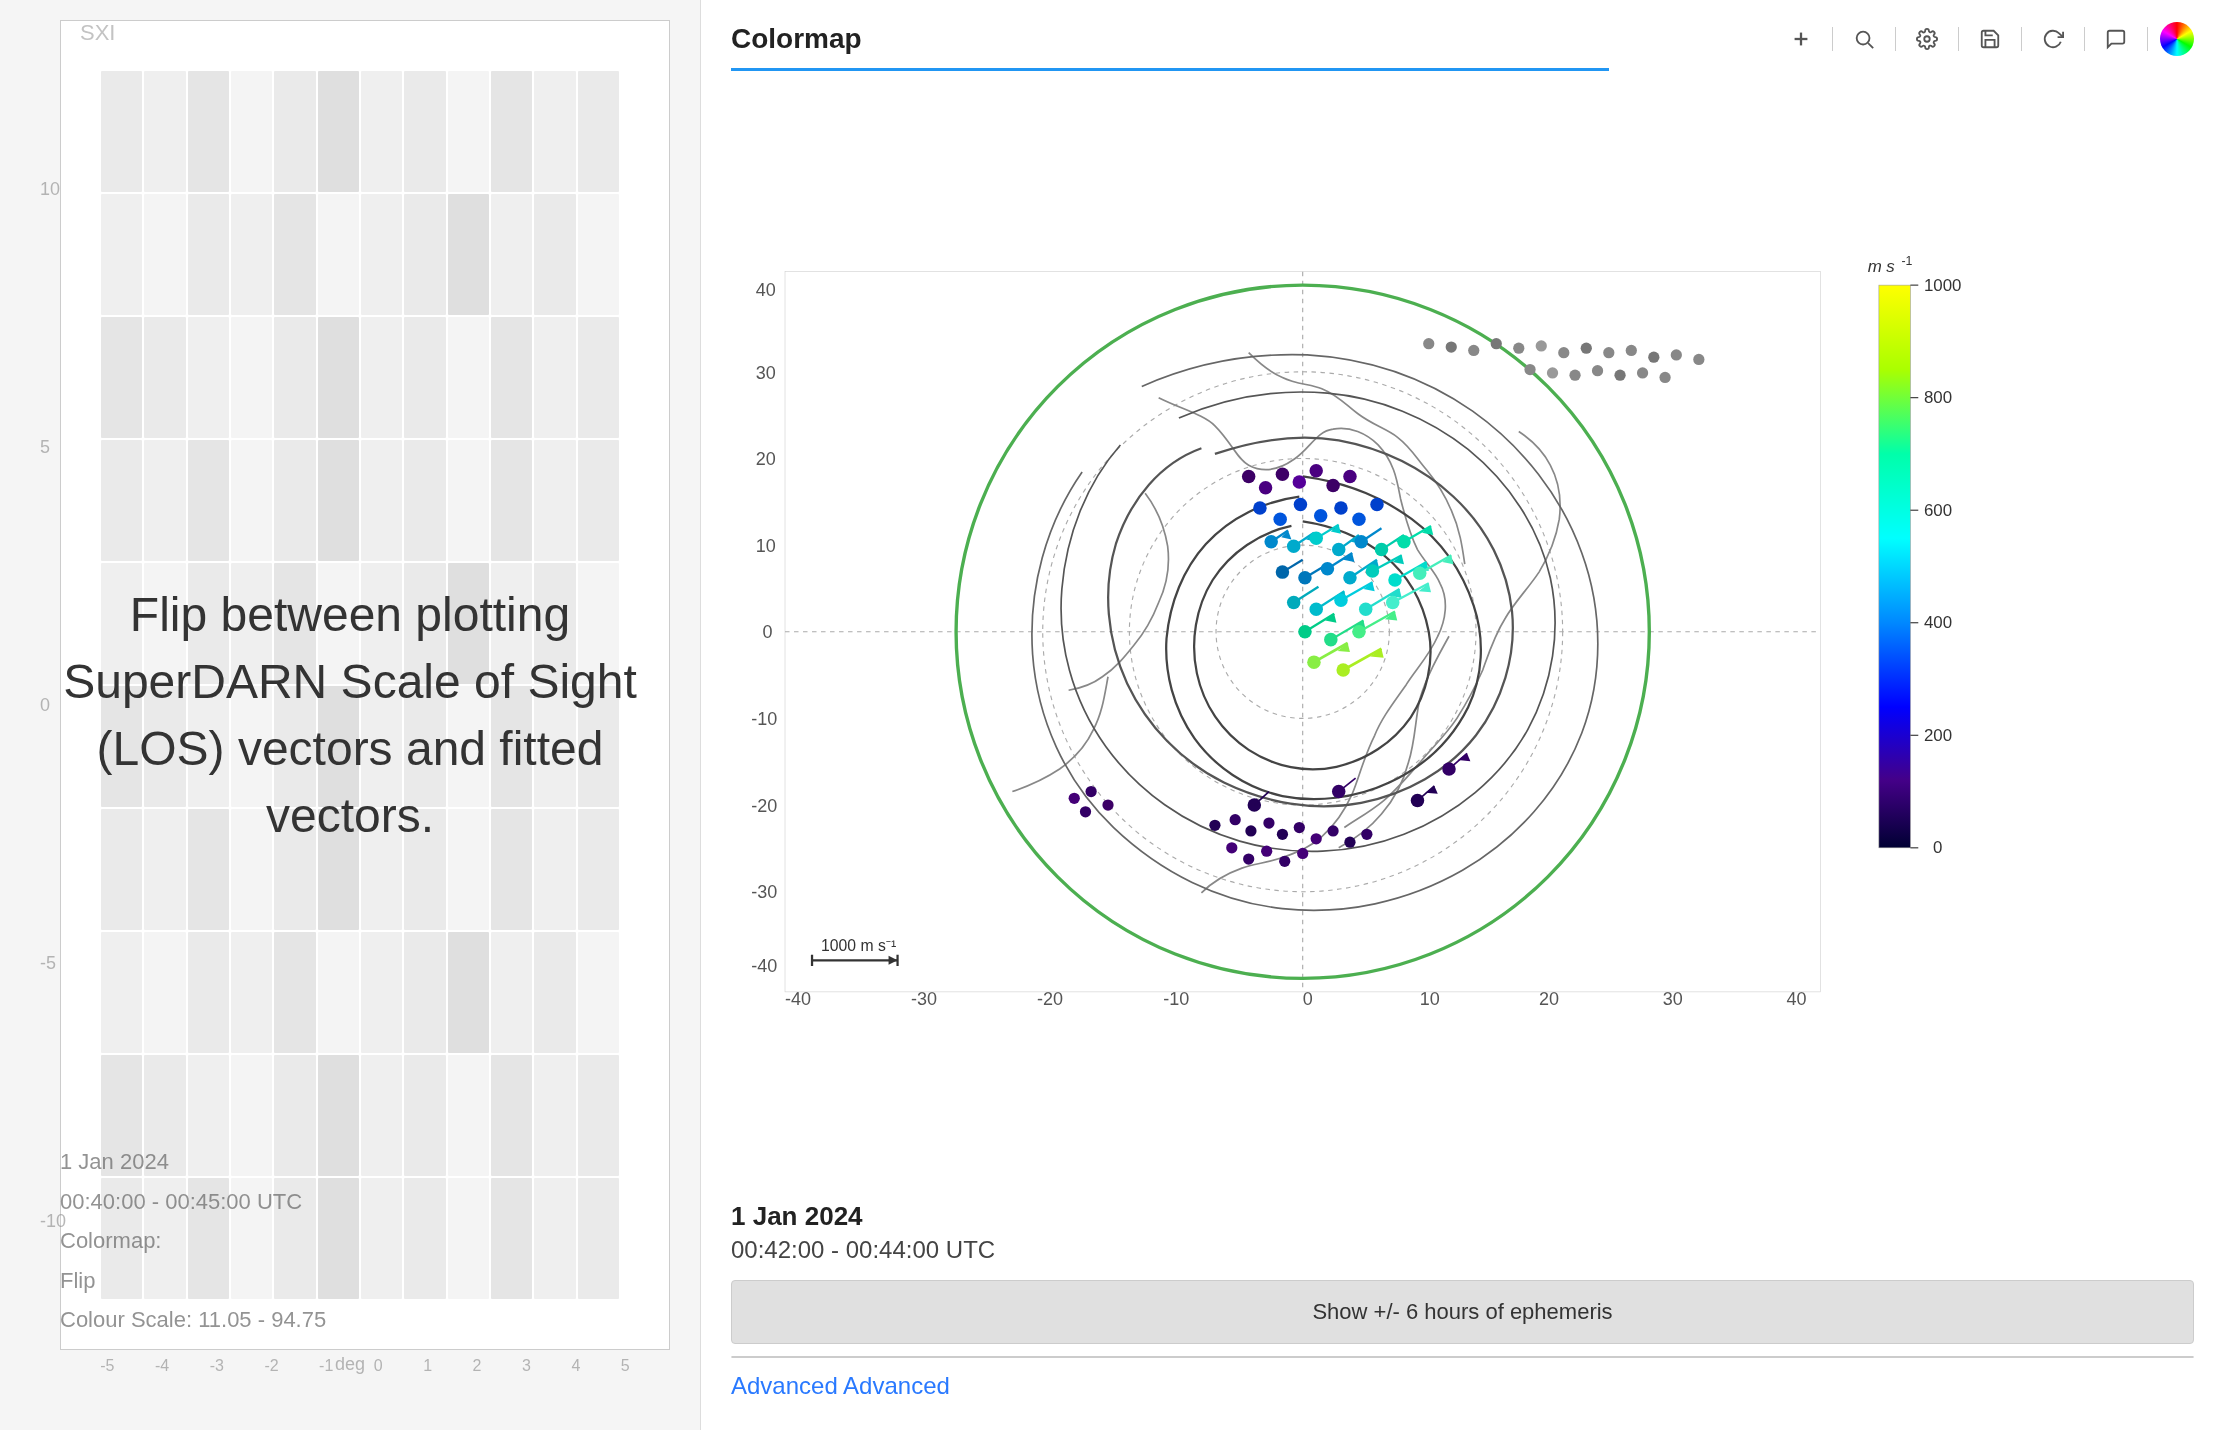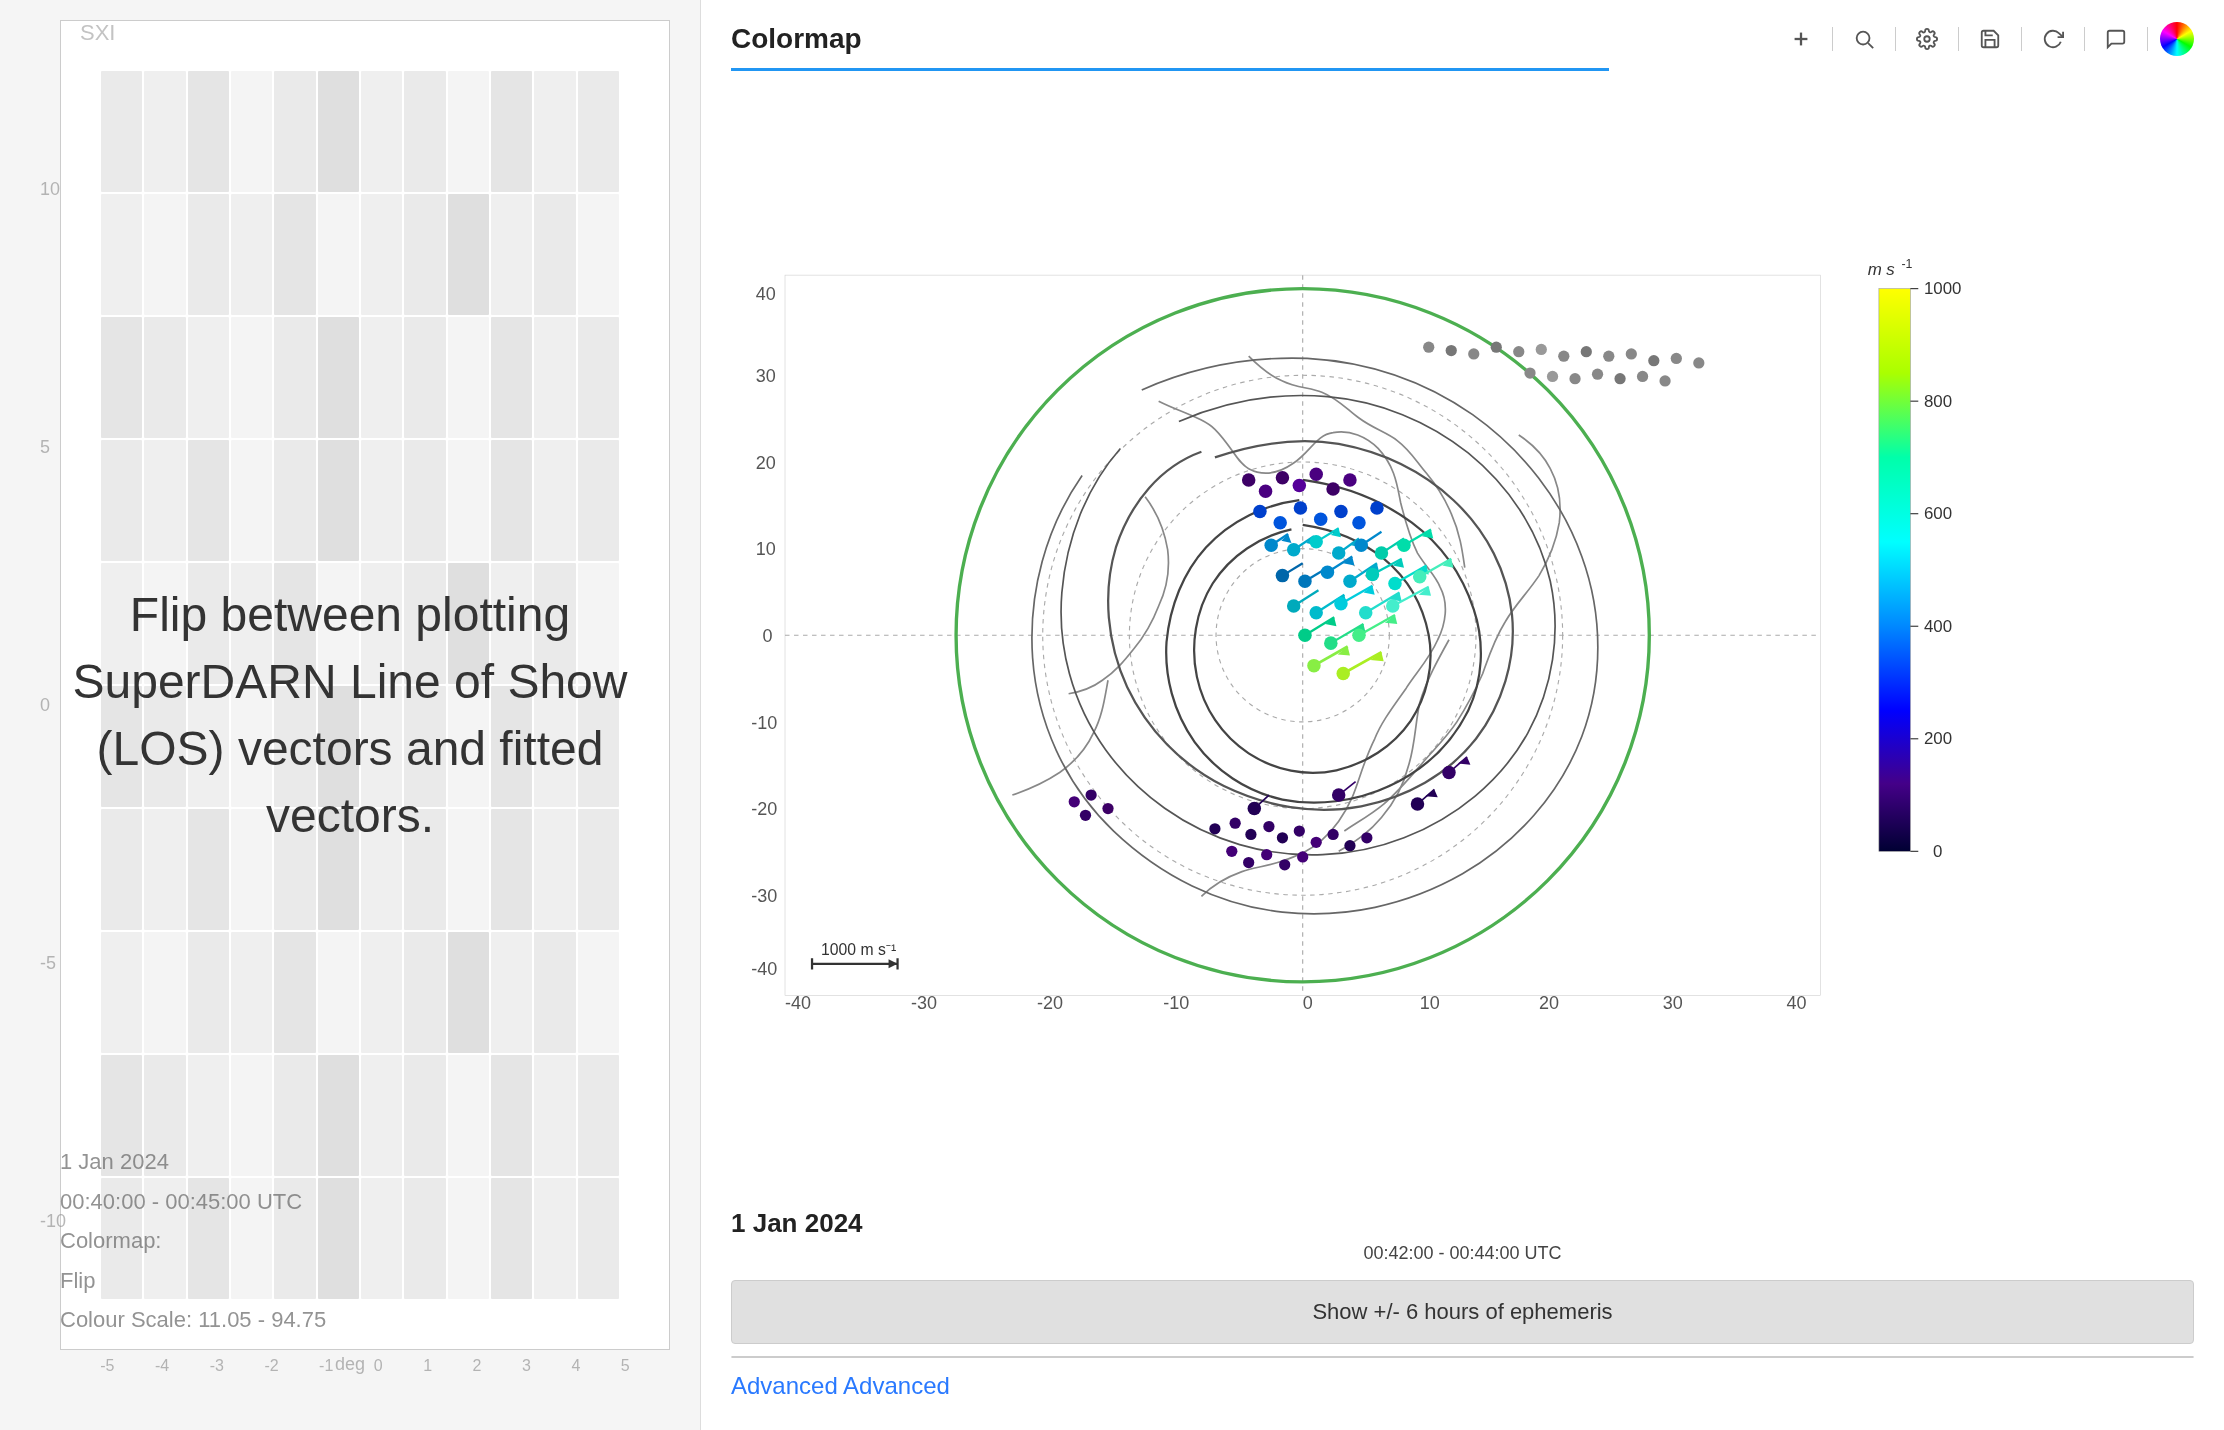--- a/index.html
+++ b/index.html
@@ -142,24 +142,23 @@
     }
 
     .date-line {
       font-size: 26px;
       font-weight: bold;
       color: #222;
       margin-bottom: 4px;
     }
 
     .time-line {
-      font-size: 18px;
+      font-size: 24px;
       color: #444;
       margin-bottom: 16px;
-      text-align: center;
     }
 
     .ephemeris-btn {
       width: 100%;
       padding: 18px;
       background: #e0e0e0;
       border: 1px solid #ccc;
       border-radius: 4px;
       font-size: 22px;
       color: #333;
@@ -398,21 +397,21 @@
     <span>-1</span>
     <span>0</span>
     <span>1</span>
     <span>2</span>
     <span>3</span>
     <span>4</span>
     <span>5</span>
   </div>
   <div style="position:absolute;bottom:55px;left:50%;transform:translateX(-50%);font-size:18px;color:#888;opacity:0.6;">deg</div>
 
-  <div class="flip-text">Flip between plotting SuperDARN Line of Show (LOS) vectors and fitted vectors.</div>
+  <div class="flip-text">Flip between plotting SuperDARN Scale of Sight (LOS) vectors and fitted vectors.</div>
 
   <div class="bottom-info">
     <div>1 Jan 2024</div>
     <div>00:40:00 - 00:45:00 UTC</div>
     <div>Colormap:</div>
     <div>Flip</div>
     <div>Colour Scale: 11.05 - 94.75</div>
   </div>
 </div>
 

